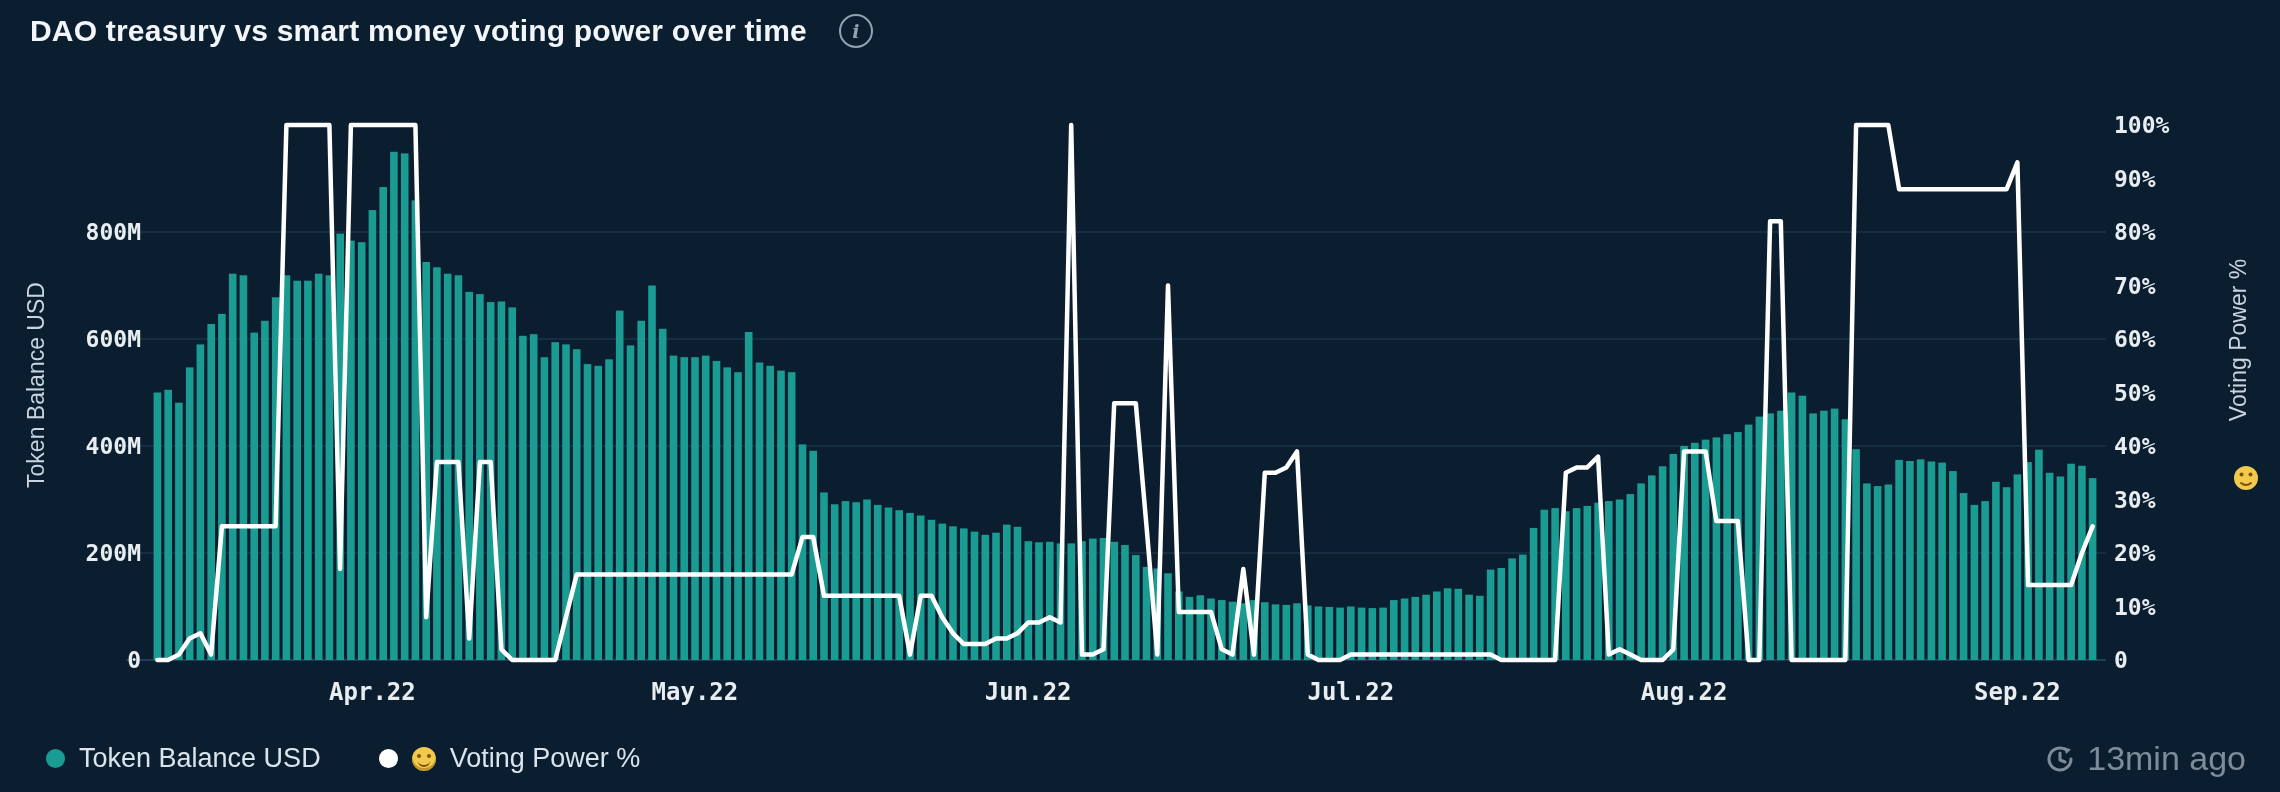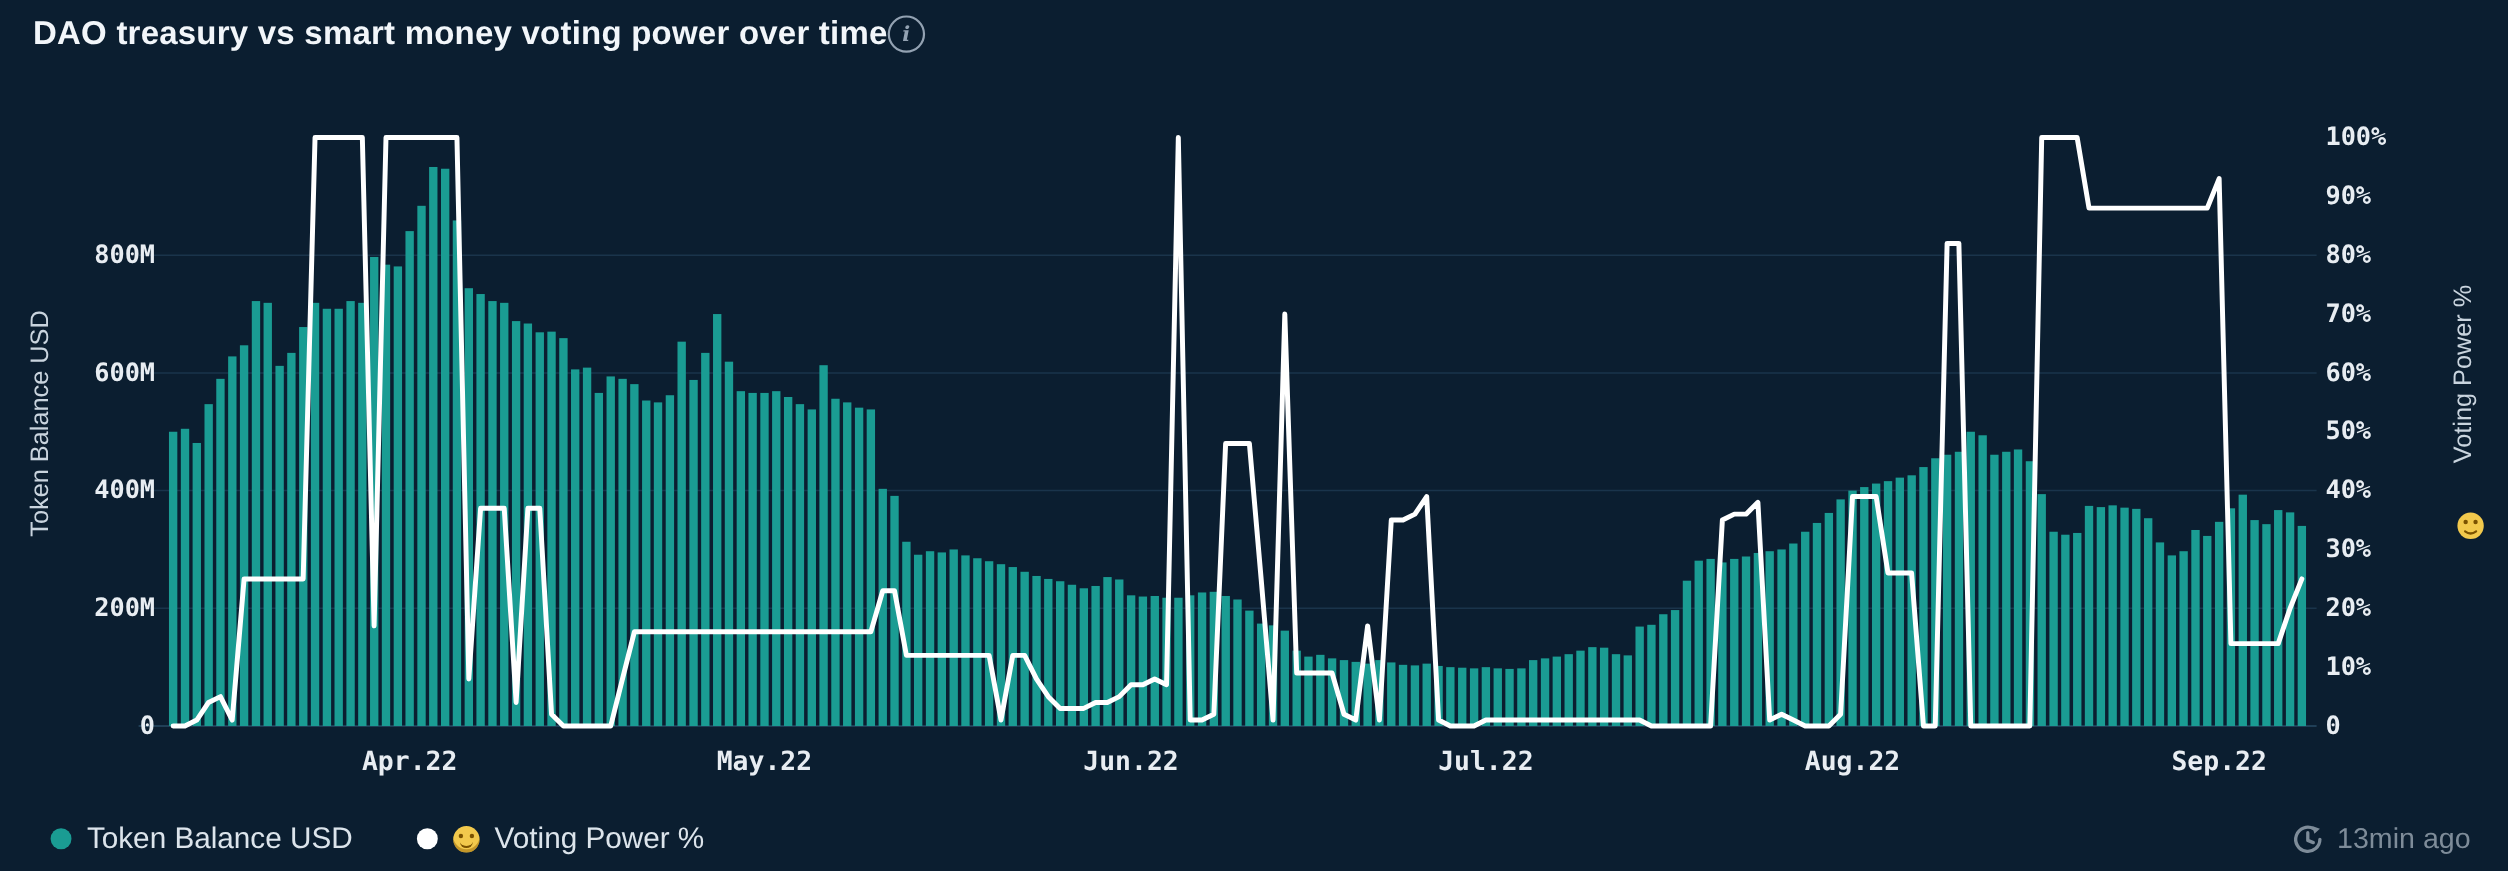--- a/index.html
+++ b/index.html
@@ -1,39 +1,39 @@
 <!DOCTYPE html>
 <html><head>
 <meta charset="utf-8">
 <style>
   html,body{margin:0;padding:0;background:#0b1e30;}
   body{width:2280px;height:792px;position:relative;overflow:hidden;
        font-family:"Liberation Sans", sans-serif;}
-  .header{position:absolute;left:30px;top:14px;display:flex;gap:0;}
+  .header{position:absolute;left:30px;top:14px;display:flex;gap:32px;}
   .title{color:#f2f6fa;font-size:30px;font-weight:bold;letter-spacing:.2px;}
   .info-icon{width:30px;height:30px;border:2.5px solid #93a2b2;border-radius:50%;
              color:#93a2b2;display:flex;align-items:center;justify-content:center;
              font-size:19px;font-weight:bold;font-family:"DejaVu Serif", serif;font-style:italic;}
   svg.chart{position:absolute;left:0;top:0;}
   .tick{fill:#e8edf2;font-family:"DejaVu Sans Mono", monospace;font-weight:bold;font-size:23px;}
   .xtick{fill:#e8edf2;font-family:"DejaVu Sans Mono", monospace;font-weight:bold;font-size:24px;}
   .axis-name{fill:#c9d4de;font-size:23px;font-family:"Liberation Sans", sans-serif;}
   .footer{position:absolute;left:0;right:0;bottom:14px;display:flex;align-items:center;
           padding:0 34px;}
   .legend{display:flex;align-items:center;gap:58px;margin-left:12px;}
   .leg-item{display:flex;align-items:center;gap:14px;color:#dce4eb;font-size:27px;}
   .dot{width:19px;height:19px;border-radius:50%;display:inline-block;}
   .coin{width:24px;height:24px;border-radius:50%;background:#f2c94c;position:relative;
         display:inline-block;box-shadow:inset 0 -3px 0 rgba(140,90,0,.45);}
   .coin:before,.coin:after{content:"";position:absolute;top:7px;width:4px;height:4px;
         border-radius:50%;background:#7a5200;}
   .coin:before{left:5px;} .coin:after{right:5px;}
   .coin i{position:absolute;left:6px;bottom:4px;width:12px;height:6px;
         border-bottom:2.5px solid #7a5200;border-radius:0 0 10px 10px;}
-  .updated{margin-left:auto;display:flex;align-items:center;gap:12px;color:#7e8c99;font-size:26px;}
+  .updated{margin-left:auto;display:flex;align-items:center;gap:12px;color:#7e8c99;font-size:34px;}
 </style>
 </head>
 <body>
 
 <div class="header">
   <span class="title">DAO treasury vs smart money voting power over time</span>
   <span class="info-icon">i</span>
 </div>
 
 <svg class="chart" width="2280" height="792" viewBox="0 0 2280 792" xmlns="http://www.w3.org/2000/svg">

